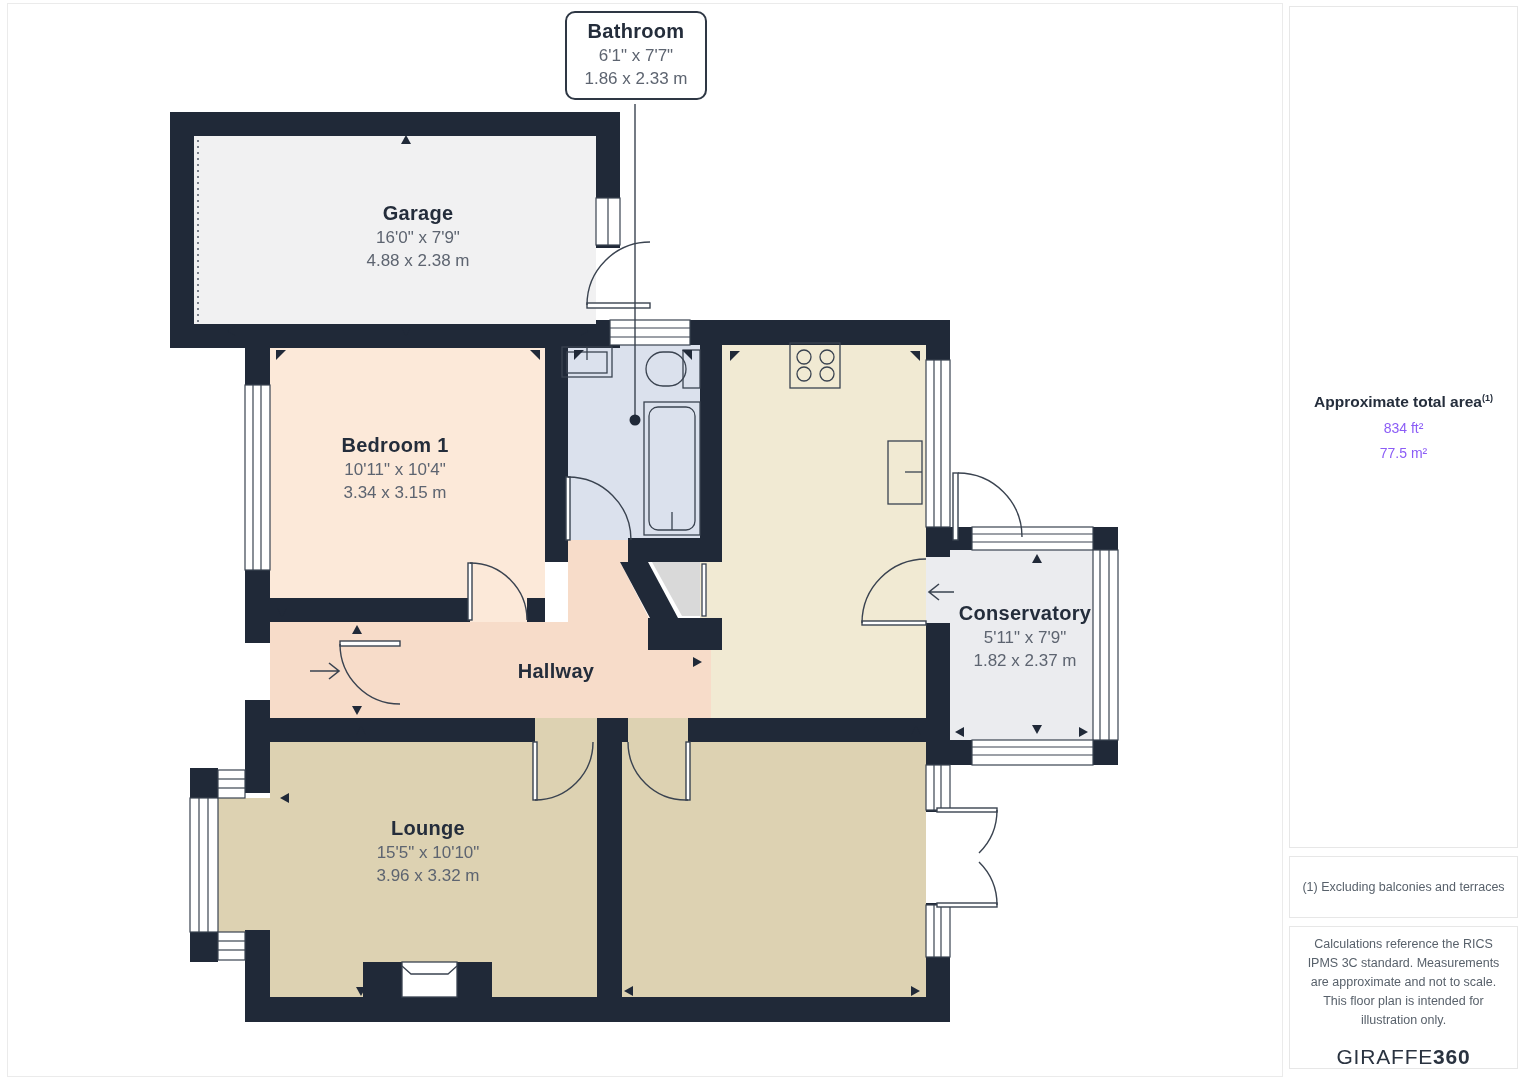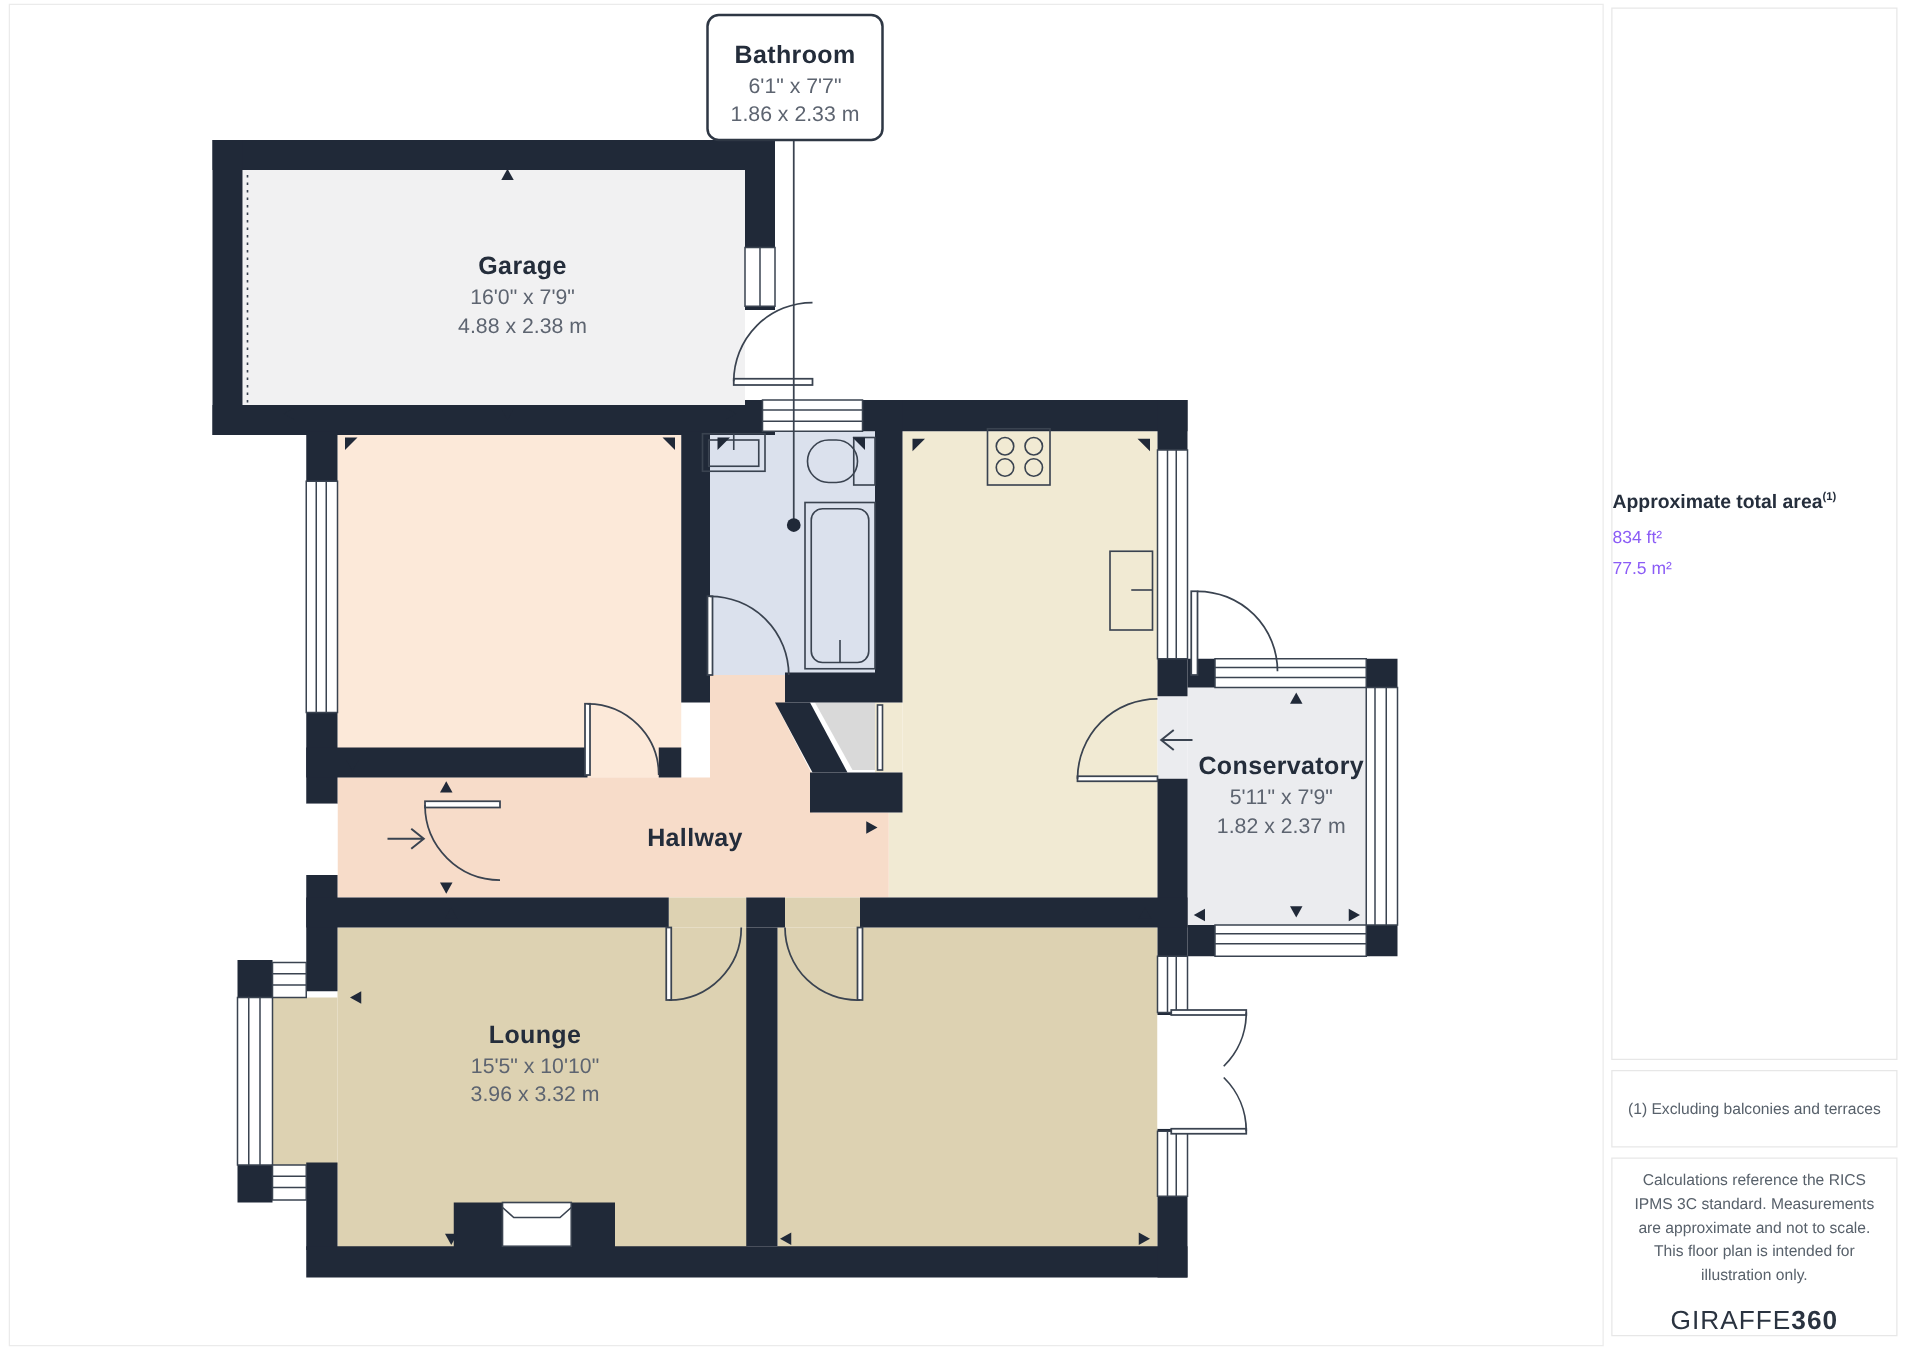--- a/index.html
+++ b/index.html
@@ -6,25 +6,25 @@
   .stage{position:relative;width:1527px;height:1080px;background:#fff;overflow:hidden;
          font-family:"Liberation Sans",sans-serif;}
   .plan-panel{position:absolute;left:7px;top:3px;width:1276px;height:1074px;
               background:#fff;border:1px solid #ebebeb;box-sizing:border-box;}
   .plan-svg{position:absolute;left:0;top:0;}
   .room-label{position:absolute;transform:translateX(-50%);text-align:center;white-space:nowrap;z-index:4;}
   .room-name{font-weight:700;font-size:20px;line-height:26px;color:#242d3b;letter-spacing:.3px;}
   .room-dim{font-size:17px;line-height:23px;color:#5d6470;}
   .callout{position:absolute;left:565px;top:11px;width:142px;background:#fff;
            border:2px solid #2e3744;border-radius:10px;text-align:center;
-           padding:18px 2px 8px;z-index:5;box-sizing:border-box;}
+           padding:5px 2px 8px;z-index:5;box-sizing:border-box;}
   .sidebar-box{position:absolute;left:1289px;width:229px;background:#fff;
                border:1px solid #e7e7e7;box-sizing:border-box;z-index:6;}
   .sb-area{top:6px;height:842px;display:flex;flex-direction:column;
-           justify-content:center;}
+           justify-content:center;align-items:center;}
   .sb-title{font-size:15.5px;font-weight:700;color:#252e3c;}
   .sb-title sup{font-size:9px;font-weight:700;}
   .sb-val{font-size:14px;color:#8b5cf6;margin-top:9px;}
   .sb-note{top:856px;height:62px;display:flex;justify-content:center;align-items:center;}
   .sb-note-text{font-size:12.5px;color:#58616b;}
   .sb-legal{top:926px;height:143px;text-align:center;padding:8px 12px 0;}
   .sb-legal-text{font-size:12.5px;line-height:19px;color:#58616b;}
   .brand{margin-top:15px;font-size:21px;color:#2a3340;letter-spacing:.8px;}
   .brand b{font-weight:700;}
 </style>
@@ -264,20 +264,25 @@
     <div class="room-name">Bathroom</div>
     <div class="room-dim">6'1" x 7'7"</div>
     <div class="room-dim">1.86 x 2.33 m</div>
   </div>
 
   <div class="room-label" style="left:418px;top:200px">
     <div class="room-name">Garage</div>
     <div class="room-dim">16'0" x 7'9"</div>
     <div class="room-dim">4.88 x 2.38 m</div>
   </div>
+  <div class="room-label" style="left:395px;top:432px">
+    <div class="room-name">Bedroom 1</div>
+    <div class="room-dim">10'11" x 10'4"</div>
+    <div class="room-dim">3.34 x 3.15 m</div>
+  </div>
   <div class="room-label" style="left:1025px;top:600px">
     <div class="room-name">Conservatory</div>
     <div class="room-dim">5'11" x 7'9"</div>
     <div class="room-dim">1.82 x 2.37 m</div>
   </div>
   <div class="room-label" style="left:556px;top:658px">
     <div class="room-name">Hallway</div>
   </div>
   <div class="room-label" style="left:428px;top:815px">
     <div class="room-name">Lounge</div>

